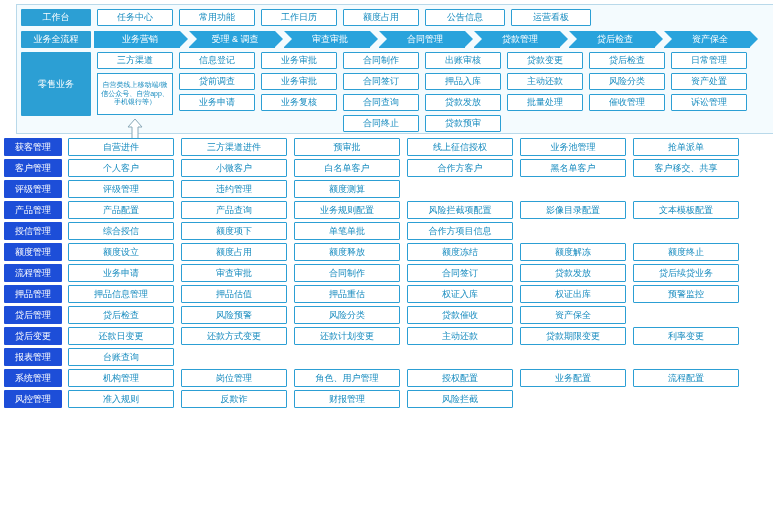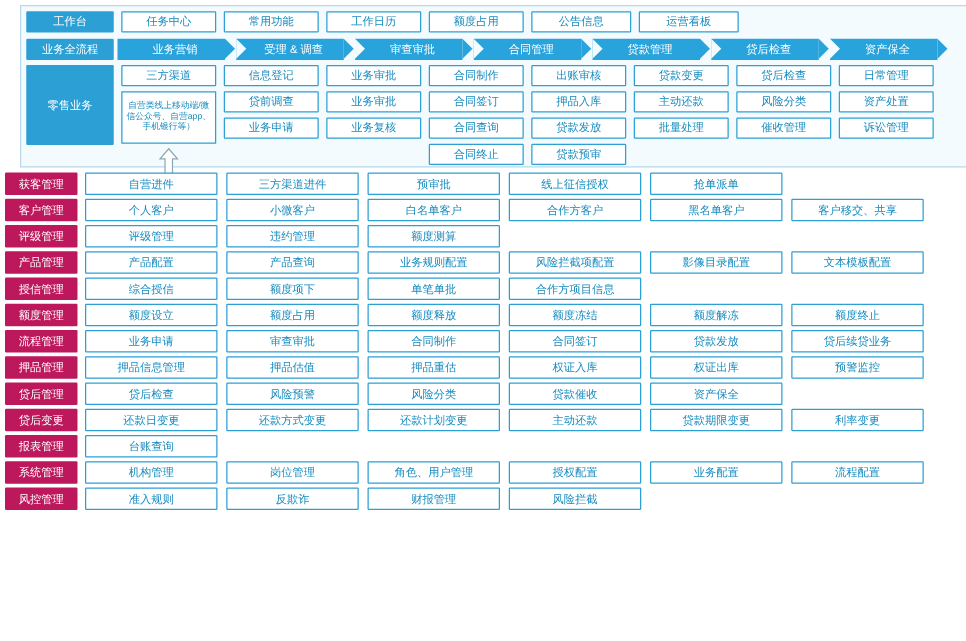--- a/index.html
+++ b/index.html
@@ -73,21 +73,21 @@
   }
   .arrow-up {
     width: 76px; margin: 1px 3px; display: flex; justify-content: center;
   }
   .arrow-up svg { display:block; }
 
   
   .grid { position: absolute; left: 4px; top: 138px; width: 765px; }
   .grow { display: flex; align-items: center; margin-bottom: 3px; }
   .glabel {
-    width: 58px; min-width: 58px; height: 18px; background: #be185d; color: #fff;
+    width: 58px; min-width: 58px; height: 18px; background: #1d4ed8; color: #fff;
     font-size: 9px; display:flex; align-items:center; justify-content:center;
     margin-right: 6px; border-radius: 1px;
   }
   .gpill {
     height: 18px; border: 1px solid #2c9fd4; color: #168bbf; background:#fff;
     font-size: 9px; display:flex; align-items:center; justify-content:center;
     margin-right: 7px; border-radius: 1px; white-space: nowrap;
   }
   .w106 { width: 106px; }
 </style>
@@ -181,20 +181,21 @@
   </div>
 
   <div class="grid">
 
     <div class="grow">
       <div class="glabel">获客管理</div>
       <div class="gpill w106">自营进件</div>
       <div class="gpill w106">三方渠道进件</div>
       <div class="gpill w106">预审批</div>
       <div class="gpill w106">线上征信授权</div>
+      <div class="gpill w106">业务池管理</div>
       <div class="gpill w106">抢单派单</div>
     </div>
 
     <div class="grow">
       <div class="glabel">客户管理</div>
       <div class="gpill w106">个人客户</div>
       <div class="gpill w106">小微客户</div>
       <div class="gpill w106">白名单客户</div>
       <div class="gpill w106">合作方客户</div>
       <div class="gpill w106">黑名单客户</div>

